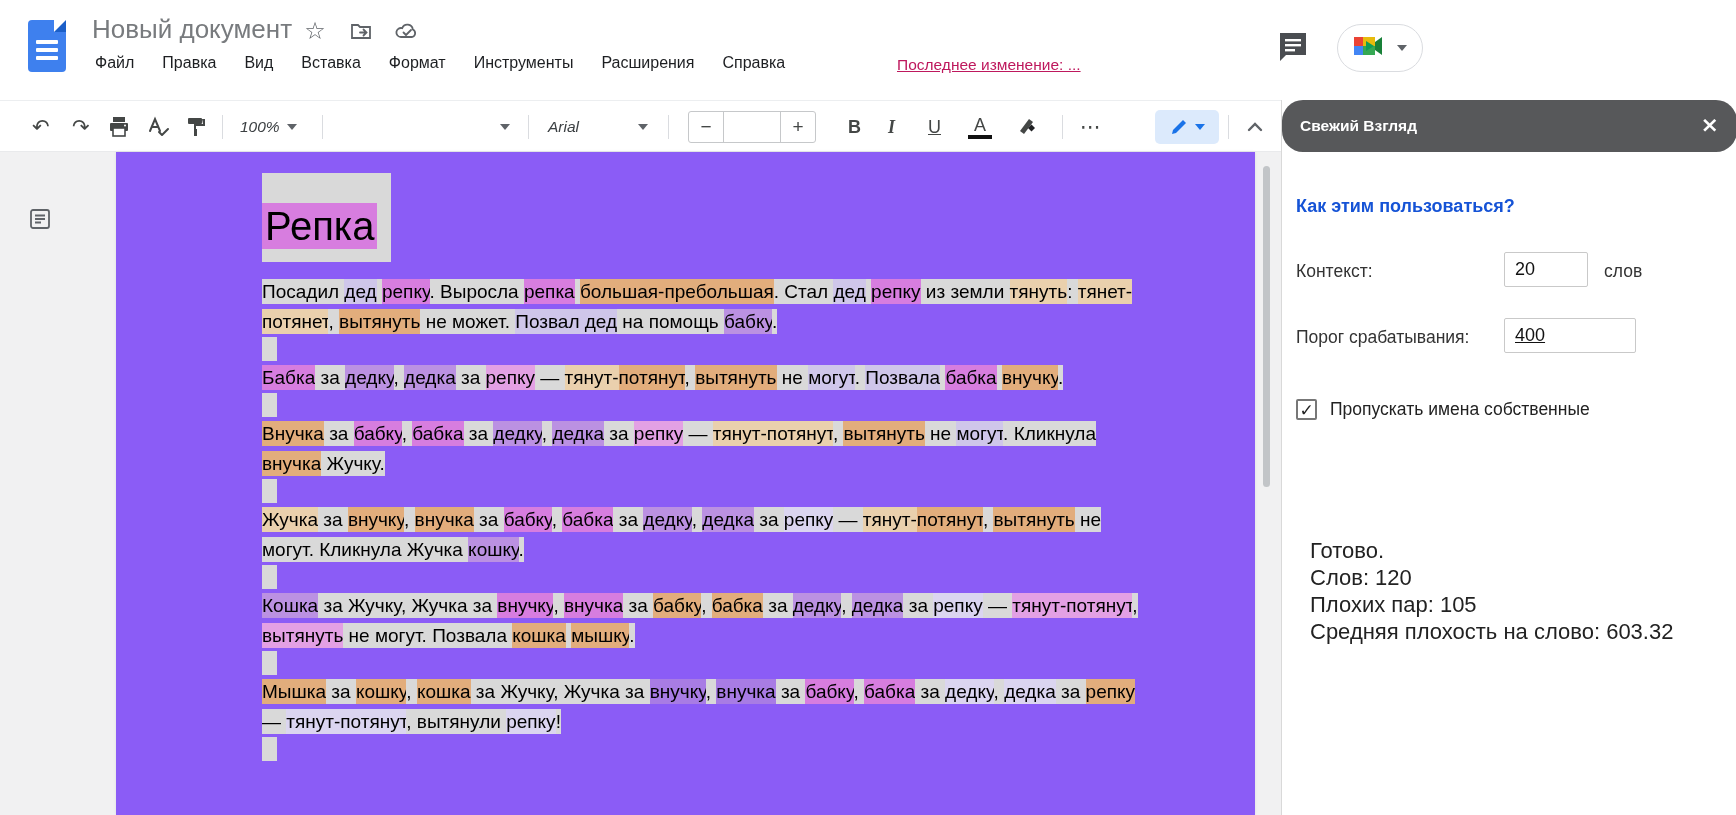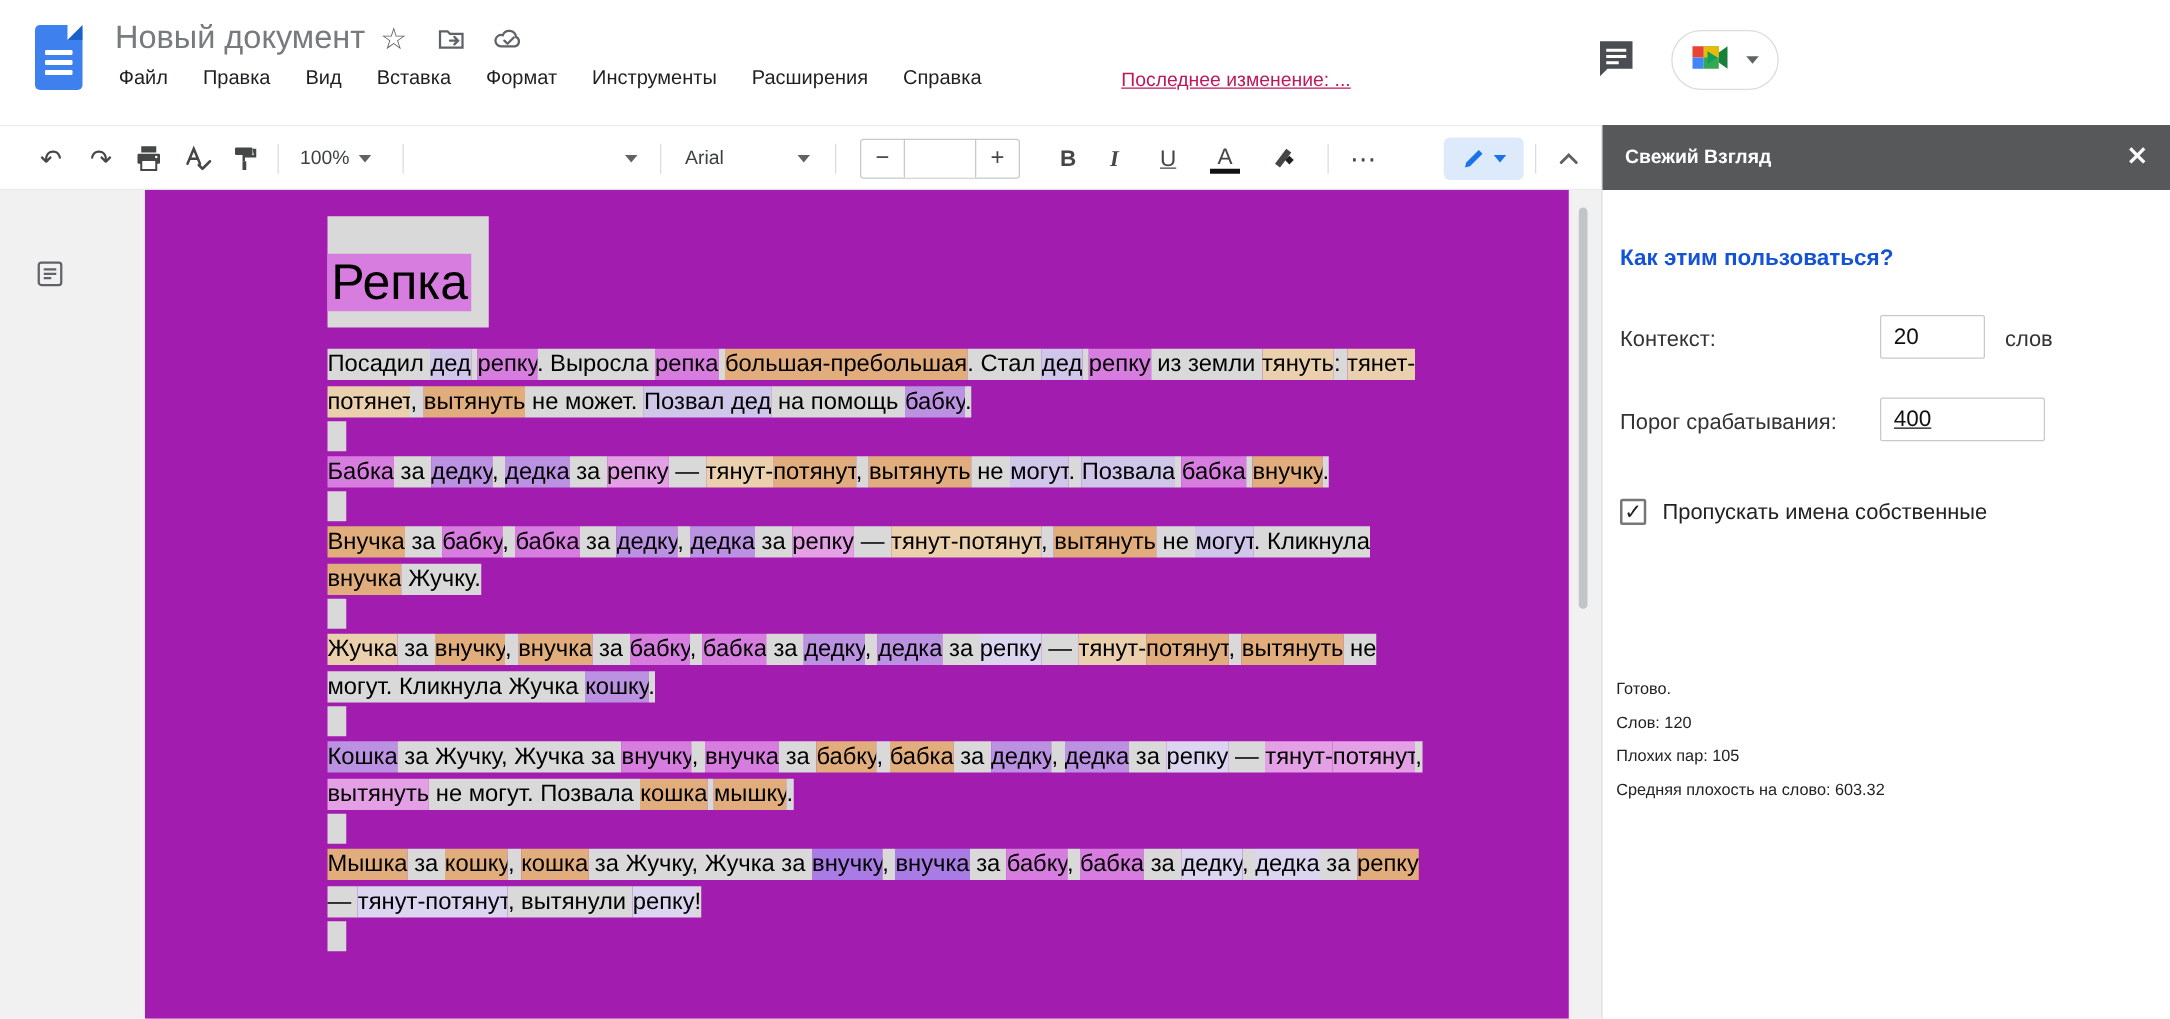--- a/index.html
+++ b/index.html
@@ -32,39 +32,39 @@
     display:flex; align-items:center; justify-content:center; gap:10px; cursor:pointer; }
 
   
   .toolbar { position:absolute; left:0; top:100px; width:1281px; height:52px; background:#fff;
     border-top:1px solid #eceef0; border-bottom:1px solid #e9eaec; }
   .tb { position:absolute; top:0; height:52px; display:flex; align-items:center; color:#444746; }
   .tb-glyph { font-family:"DejaVu Sans",sans-serif; font-size:21px; color:#444746; cursor:pointer; }
   .tb-div { position:absolute; top:14px; width:1px; height:24px; background:#dadce0; }
   .caret { display:inline-block; width:0; height:0; border-left:5px solid transparent;
     border-right:5px solid transparent; border-top:6px solid #5f6368; margin-left:7px; }
-  .zoom-box,.styles-box,.font-box { cursor:pointer; display:flex; align-items:center; font-size:15.5px; color:#3c4043; }
+  .zoom-box,.styles-box,.font-box { cursor:pointer; display:flex; align-items:center; font-size:15.5px; color:#3c4043;font-style:italic; }
   .size-group { position:absolute; left:688px; top:10px; width:128px; height:32px;
     border:1px solid #c6c8ca; border-radius:3px; display:flex; }
   .size-cell { flex:0 0 34px; display:flex; align-items:center; justify-content:center;
     font-size:19px; color:#444746; cursor:pointer; }
   .size-field { flex:1; border-left:1px solid #c6c8ca; border-right:1px solid #c6c8ca; background:#fff; cursor:text; }
   .fmt { font-size:18px; cursor:pointer; width:24px; text-align:center; }
   .fmt-b { font-weight:bold; }
   .fmt-i { font-style:italic; font-family:"Liberation Serif",serif; font-weight:bold; }
   .fmt-u { text-decoration:underline; }
   .fmt-a { border-bottom:4px solid #111; line-height:20px; }
   .pen-pill { position:absolute; left:1155px; top:9px; width:64px; height:34px; background:#dceafc;
     border-radius:5px; display:flex; align-items:center; justify-content:center; gap:6px; cursor:pointer; }
   .pen-pill .caret { border-top-color:#1a73e8; margin-left:0; }
 
   
   .doc-area { position:absolute; left:0; top:152px; width:1281px; height:663px; background:#f1f1f2; }
   .outline-ico { position:absolute; left:28px; top:55px; cursor:pointer; }
-  .page { position:absolute; left:116px; top:0; width:1139px; height:663px; background:#a21caf;
+  .page { position:absolute; left:116px; top:0; width:1139px; height:663px; background:#8b5cf6;
     box-shadow:0 0 3px rgba(0,0,0,.08); }
   .doc-scrollbar { position:absolute; left:1263px; top:14px; width:7px; height:321px;
     background:#c2c5c8; border-radius:4px; cursor:pointer; }
   .doc-text { position:absolute; left:146px; top:21px; width:886px; font-size:19px; line-height:30px; color:#000; }
   .title-block { display:inline-block; background:var(--c-gray); padding:27px 14px 10px 0; }
   .doc-h1 { font-size:40px; line-height:52px; font-weight:normal; }
   .doc-h1 span { background:var(--c-pink); padding:1px 3px; }
   .para { margin:0; }
   .para span { background:var(--c-gray); padding:2px 0; }
   .first-para { margin-top:15px; }
@@ -76,40 +76,40 @@
   .hl-purpleBright { background:var(--c-purpleBright) !important; }
   .hl-lavender { background:var(--c-lavender) !important;margin-top:35px; }
   .hl-lavenderLight { background:var(--c-lavenderLight) !important; }
   .hl-tanLight { background:var(--c-tanLight) !important; }
   .hl-tan { background:var(--c-tan) !important; }
 
   
   .sidebar { position:absolute; left:1281px; top:100px; width:455px; height:715px; background:#fff;
     border-left:1px solid #d9d9d9; }
   .sb-header { position:absolute; left:0; top:0; width:455px; height:52px; background:#57585a;
-    display:flex; align-items:center; }
+    display:flex; align-items:center;border-radius:21px; }
   .sb-title { color:#fff; font-size:15.5px; font-weight:bold; margin-left:18px; }
   .sb-close { position:absolute; right:18px; top:12px; color:#fff; font-size:22px; font-weight:bold;
     cursor:pointer; font-family:"DejaVu Sans",sans-serif; }
   .sb-link { position:absolute; left:14px; top:96px; color:#1553d6; font-size:18px; font-weight:bold;
     cursor:pointer; text-decoration:none; }
   .sb-label { position:absolute; font-size:17.5px; color:#333; }
   .sb-input { position:absolute; height:35px; border:1px solid #c9c9c9; border-radius:2px;
     font-size:18px; padding:0 10px; color:#111; font-family:"Liberation Sans",sans-serif; }
   .sb-suffix { position:absolute; left:322px; top:161px; font-size:17.5px; color:#333; }
   .sb-checkrow { position:absolute; left:14px; top:299px; display:flex; align-items:center; gap:13px; cursor:pointer; }
   .sb-checkbox { width:21px; height:21px; border:2px solid #777; border-radius:2px; background:#fff;
     display:flex; align-items:center; justify-content:center; font-size:17px; font-weight:bold; color:#222;
     font-family:"DejaVu Sans",sans-serif; }
   .sb-checklabel { font-size:17.5px; color:#222; }
   .btn-check { position:absolute; left:14px; top:372px; width:137px; height:42px; background:#4a86f5;
     color:#fff; font-size:16.5px; font-weight:bold; border:none; border-radius:3px; cursor:pointer; }
   .btn-clear { position:absolute; left:171px; top:372px; width:138px; height:42px; background:#f2f2f2;
     color:#2b2b2b; font-size:16.5px; font-weight:bold; border:1px solid #ededed; border-radius:2px; cursor:pointer; }
-  .sb-result { position:absolute; left:11px; font-size:13px; color:#222; line-height:27px; }
+  .sb-result { position:absolute; left:28px; font-size:22px; color:#222; line-height:27px; }
 </style>
 </head>
 <body>
 
 <div class="app">
 
   <div class="header">
     <div class="docs-logo">
       <div class="fold"></div>
       <div class="bar" style="top:20px"></div>

